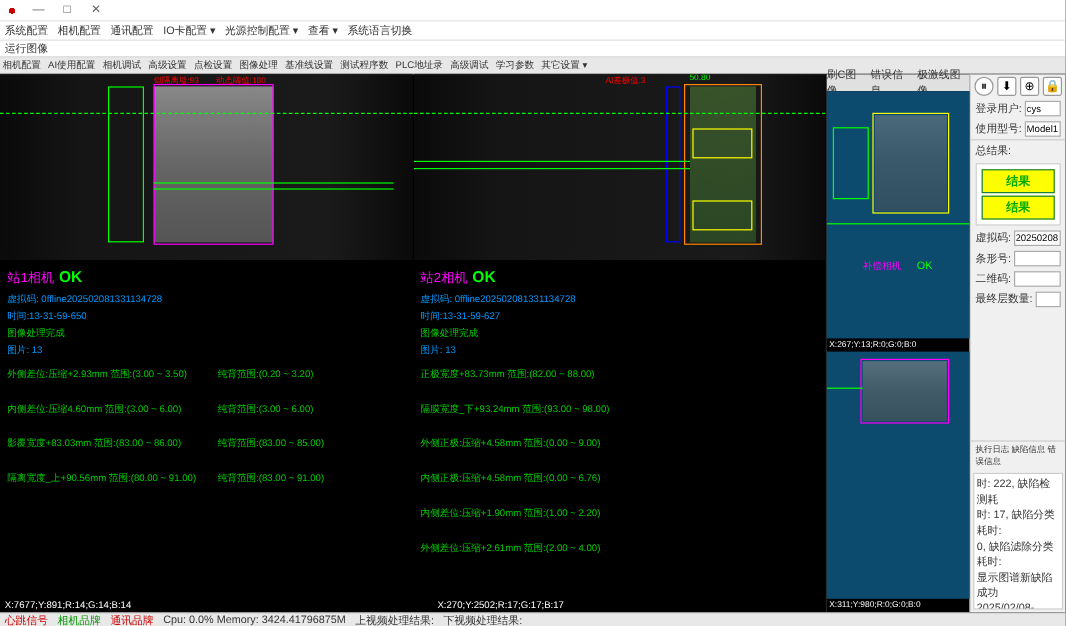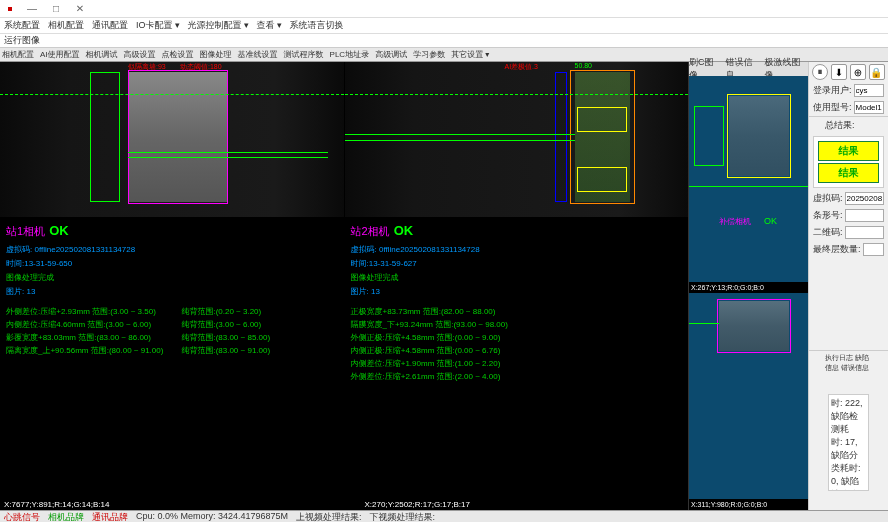--- a/index.html
+++ b/index.html
@@ -28,36 +28,36 @@
 .lbl{position:absolute;font-size:7px;white-space:nowrap}
 .lbl-r{color:#f00}.lbl-g{color:#0f0}.lbl-m{color:#f0f}
 .inforow{flex:1;display:flex;gap:1px}
 .infopanel{flex:1;background:#000;padding:6px;display:flex;flex-direction:column;gap:3px;position:relative}
 .infopanel .hdr{display:flex;gap:4px;align-items:baseline;margin-bottom:2px}
 .infopanel .camname{color:#f0f;font-size:11px}
 .infopanel .ok{color:#0f0;font-size:13px;font-weight:bold}
 .infopanel .metaline{color:#09f;font-size:8px}
 .infopanel .procline{color:#0c0;font-size:8px}
 .cols{display:flex;gap:18px;margin-top:6px}
-.col{display:flex;flex-direction:column;gap:2px}
+.col{display:flex;flex-direction:column;gap:18px}
 .mline{color:#0c0;font-size:8px;white-space:nowrap}
 .coordbar{height:12px;background:#000;color:#fff;padding:0 4px;font-size:8px;display:flex;align-items:center}
 .rightcol{width:120px;display:flex;flex-direction:column;background:#000;border-left:1px solid #333}
 .rtabs{height:14px;background:#e0e0e0;display:flex;align-items:center;padding:0 0;gap:4px;font-size:7px;color:#333}
 .rview{flex:1;background:#0c4a6e;position:relative;overflow:hidden}
 .rcoord{height:11px;background:#000;color:#fff;font-size:7px;padding:0 2px;display:flex;align-items:center}
 .farright{width:80px;background:#f0f0f0;display:flex;flex-direction:column;border-left:1px solid #ccc}
 .ctrlrow{height:20px;display:flex;align-items:center;justify-content:center;gap:3px;padding:2px}
 .cbtn{width:16px;height:16px;border:1px solid #999;border-radius:8px;display:flex;align-items:center;justify-content:center;background:#fff;font-size:10px}
 .frfield{display:flex;padding:2px 4px;font-size:8px;color:#333;gap:2px}
 .frfield input{flex:1;border:1px solid #aaa;font-size:8px;padding:0 1px;min-width:0}
-.frsection{padding:2px 16px;font-size:9px;color:#333;border-top:1px solid #ccc}
+.frsection{padding:2px 4px;font-size:9px;color:#333;border-top:1px solid #ccc}
 .resbox{margin:2px 4px;padding:4px;background:#fff;border:1px solid #ccc;display:flex;flex-direction:column;gap:2px}
 .resbtn{background:#ff0;color:#0a0;padding:2px 4px;text-align:center;font-size:10px;font-weight:bold;border:1px solid #15803d}
-.frlog{flex:1;margin:19px;padding:2px;background:#fff;border:1px solid #ccc;font-size:7px;color:#333;overflow:hidden}
+.frlog{flex:1;margin:2px;padding:2px;background:#fff;border:1px solid #ccc;font-size:7px;color:#333;overflow:hidden}
 .statusbar{height:12px;background:#e8e8e8;display:flex;align-items:flex-start;padding:0 4px;gap:8px;font-size:8px;border-top:1px solid #999}
 .statusbar .s-r{color:#c00}.statusbar .s-g{color:#090}.statusbar .s-n{color:#333}
 </style>
 </head>
 <body>
 
 <div class="titlebar">
   <div class="logo"></div>
   <div class="winbtn">—</div>
   <div class="winbtn">□</div>

